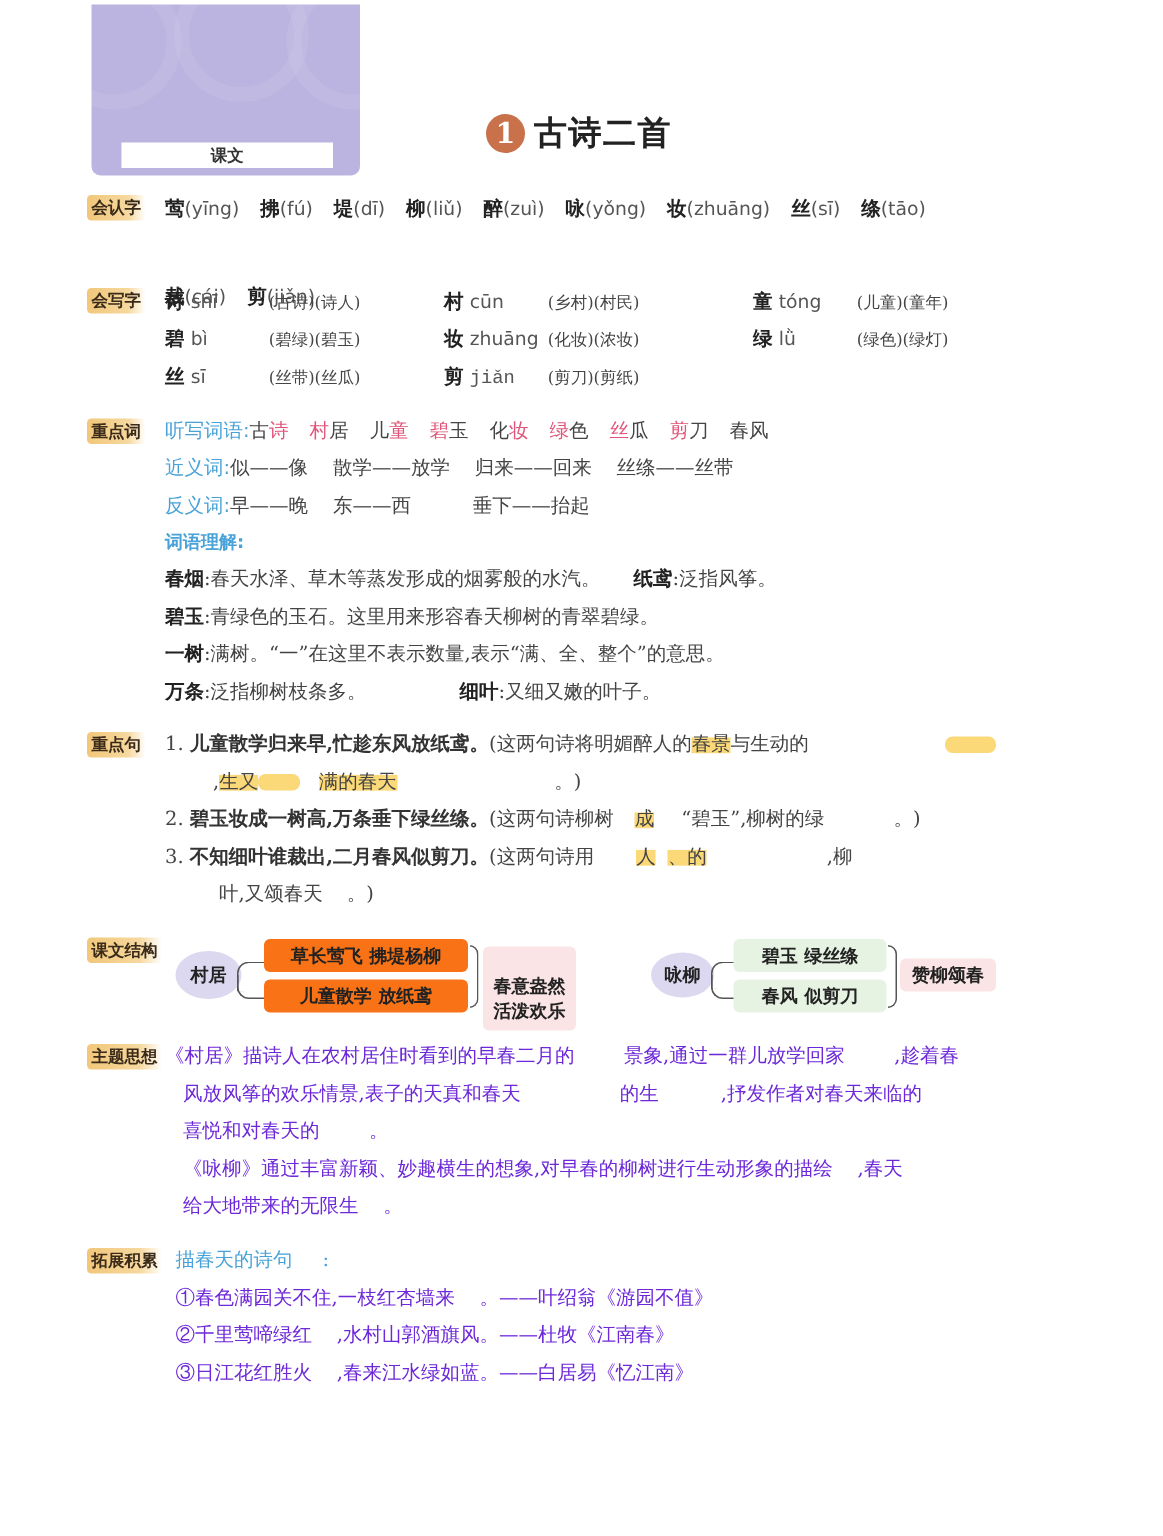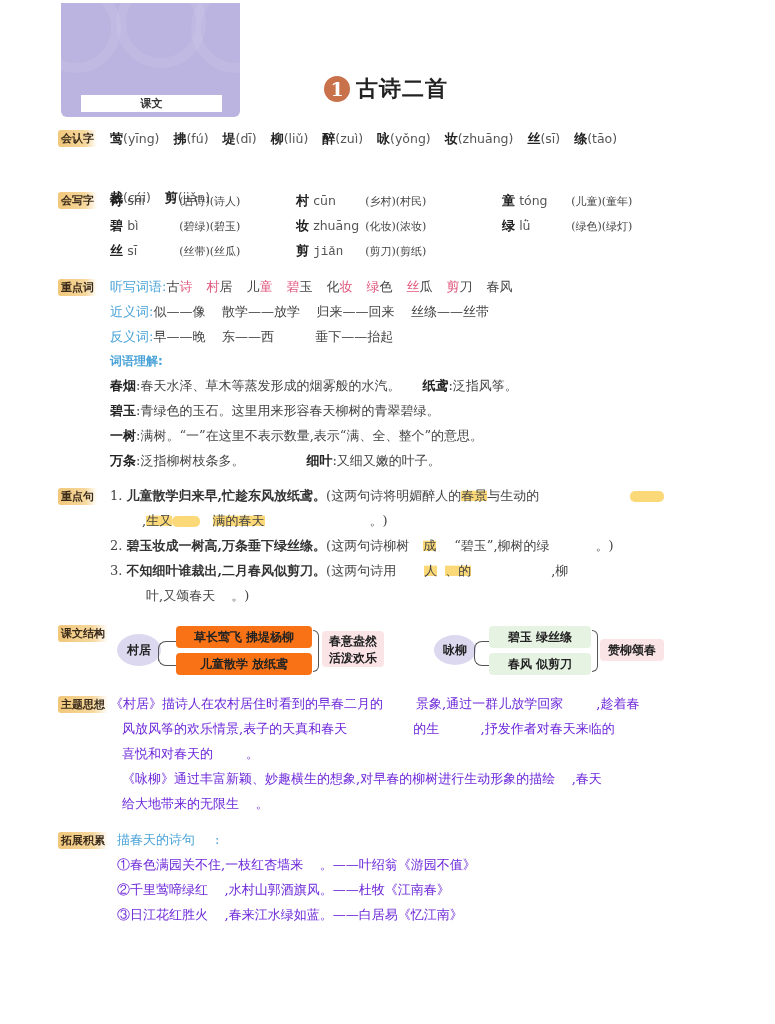--- a/index.html
+++ b/index.html
@@ -121,21 +121,21 @@
 </div>
 
 <div class="tag" style="top:625px;">课文结构</div>
 
 <div class="struct-box oval" style="left:117px; top:634px; width:44px; height:32px; line-height:32px;">村居</div>
 <div class="bracket" style="left:158px; top:641px; width:18px; height:20px; border-right:none; border-bottom:none; border-radius:8px 0 0 0;"></div>
 <div class="bracket" style="left:158px; top:650px; width:18px; height:16px; border-right:none; border-top:none; border-radius:0 0 0 8px;"></div>
 <div class="struct-box bluebox" style="left:176px; top:626px; width:136px; height:22px; line-height:22px;">草长莺飞   拂堤杨柳</div>
 <div class="struct-box bluebox" style="left:176px; top:653px; width:136px; height:22px; line-height:22px;">儿童散学   放纸鸢</div>
 <div class="bracket" style="left:313px; top:630px; width:6px; height:42px; border-left:none; border-radius:0 6px 6px 0;"></div>
-<div class="struct-box pinkbox" style="left:322px; top:631px; width:62px; height:36px; padding-top:2px; line-height:17px;">
+<div class="struct-box pinkbox" style="left:322px; top:631px; width:62px; height:56px; padding-top:18px; line-height:17px;">
   <div>春意盎然</div>
   <div>活泼欢乐</div>
 </div>
 
 <div class="struct-box oval" style="left:434px; top:635px; width:42px; height:30px; line-height:30px;">咏柳</div>
 <div class="bracket" style="left:474px; top:641px; width:16px; height:18px; border-right:none; border-bottom:none; border-radius:8px 0 0 0;"></div>
 <div class="bracket" style="left:474px; top:650px; width:16px; height:16px; border-right:none; border-top:none; border-radius:0 0 0 8px;"></div>
 <div class="struct-box greenbox" style="left:489px; top:626px; width:102px; height:22px; line-height:22px;">碧玉   绿丝绦</div>
 <div class="struct-box greenbox" style="left:489px; top:653px; width:102px; height:22px; line-height:22px;">春风   似剪刀</div>
 <div class="bracket" style="left:592px; top:630px; width:6px; height:42px; border-left:none; border-radius:0 6px 6px 0;"></div>

